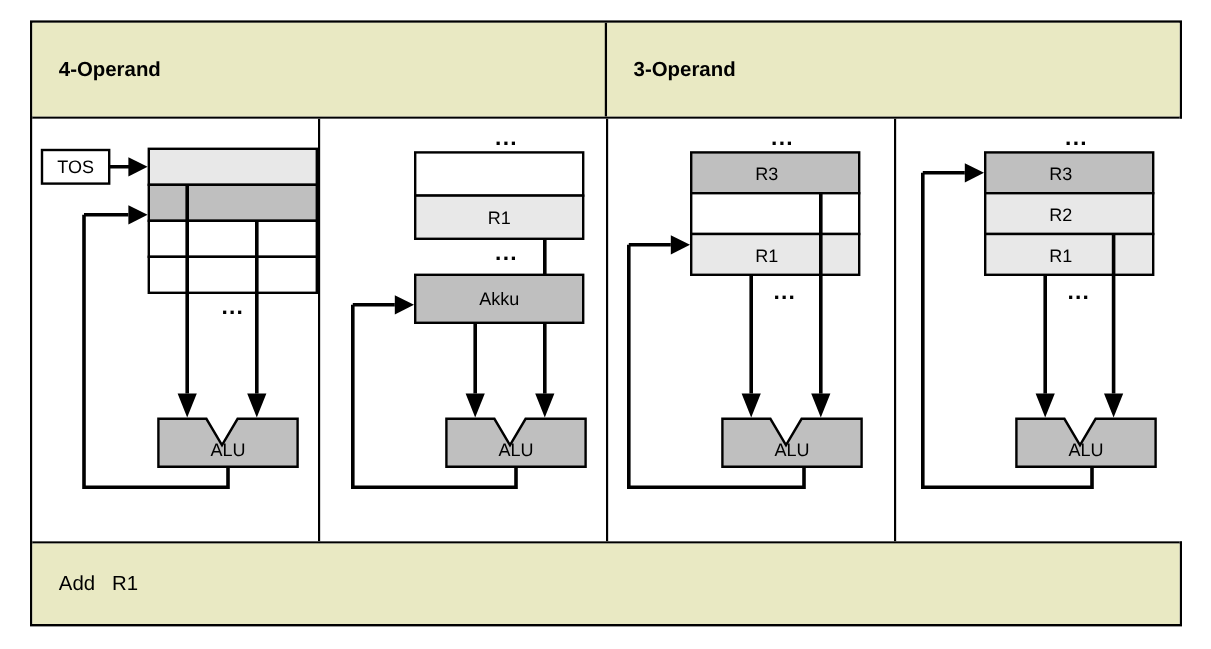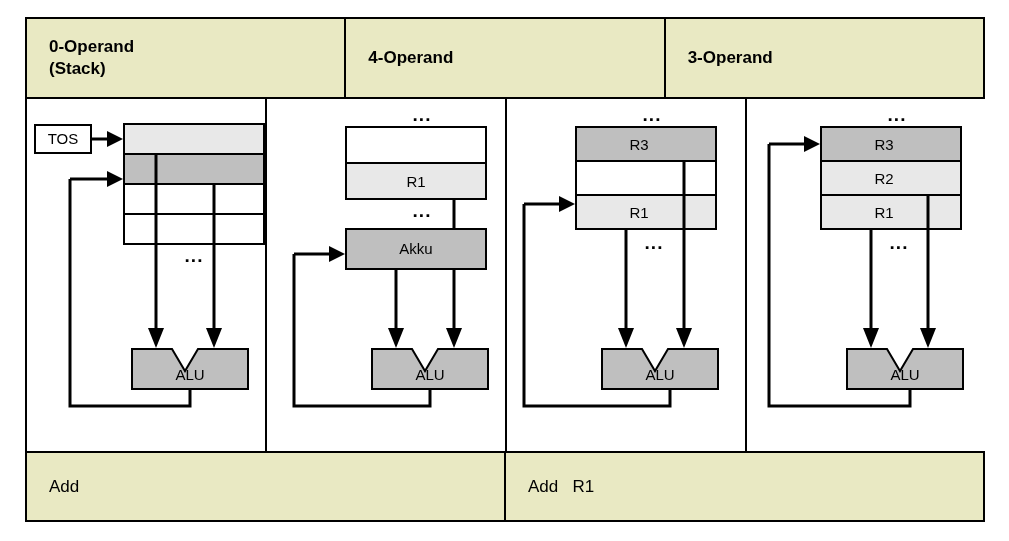--- a/index.html
+++ b/index.html
@@ -88,24 +88,20 @@
     letter-spacing: 1px;
   }
 </style>
 </head>
 <body>
 
 <div id="board">
 
   <div class="row row-header">
     <div class="cell hdr">
-      <div class="hdr-text">0-Operand
-(Stack)</div>
-    </div>
-    <div class="cell hdr">
       <div class="hdr-text">4-Operand</div>
     </div>
     <div class="cell hdr">
       <div class="hdr-text">3-Operand</div>
     </div>
   </div>
 
   <div class="row row-body">
 
     <div class="cell body-cell">
@@ -226,20 +222,17 @@
         <text class="dots" x="152" y="150" text-anchor="middle">...</text>
 
         <path d="M 100 250 L 140 250 L 153 272 L 166 250 L 216 250 L 216 290 L 100 290 Z" fill="#BFBFBF" stroke="#000" stroke-width="2"></path>
         <text class="lbl" x="158" y="281" text-anchor="middle">ALU</text>
       </svg>
     </div>
   </div>
 
   <div class="row row-instr">
     <div class="cell instr">
-      <div class="instr-text">Add</div>
-    </div>
-    <div class="cell instr">
       <div class="instr-text">Add   R1</div>
     </div>
   </div>
 
 </div>
 
 </body></html>

